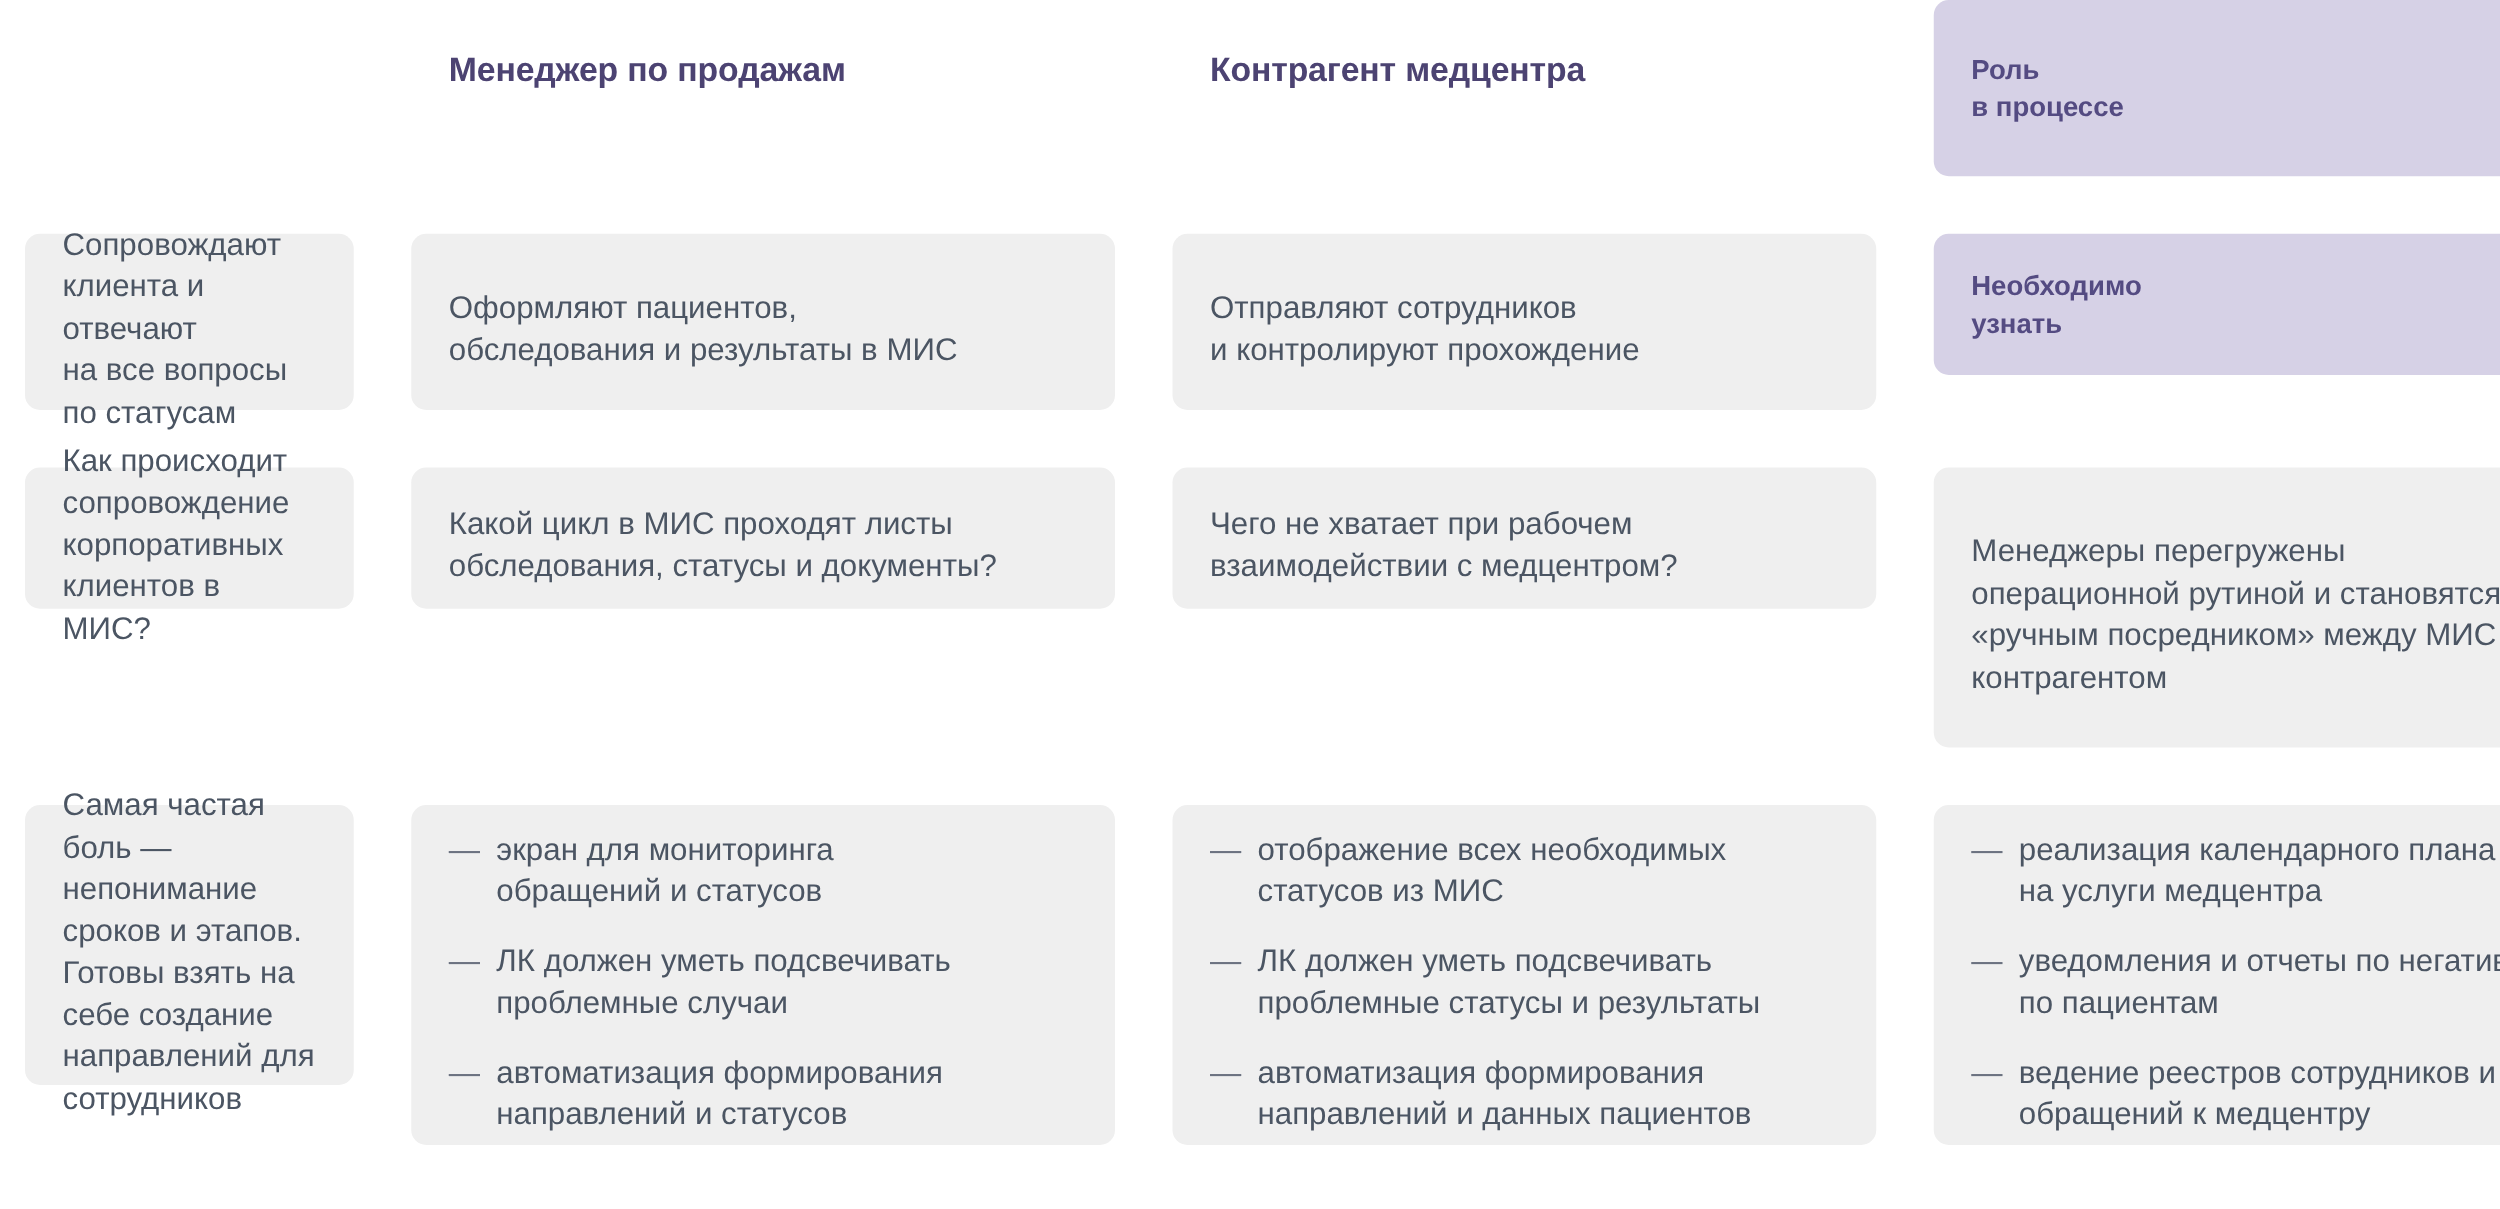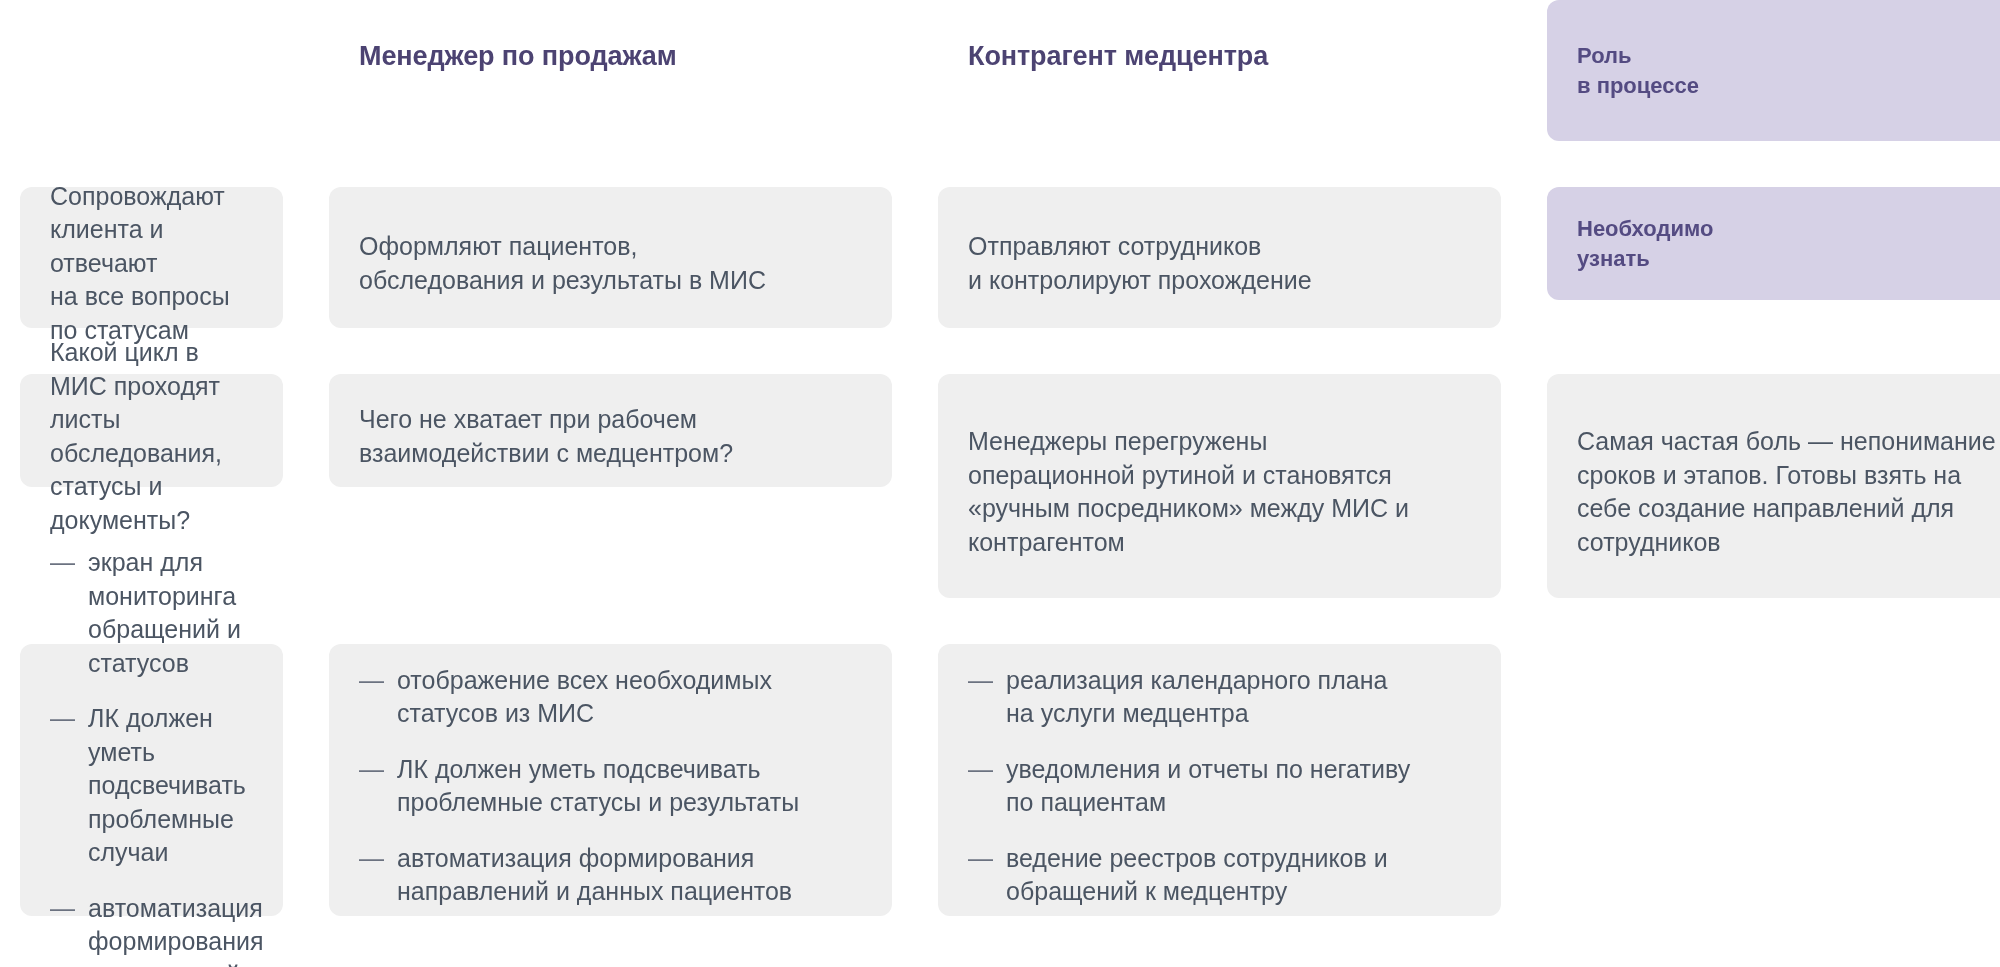--- a/index.html
+++ b/index.html
@@ -125,20 +125,23 @@
     </div>
     <div class="content-card r1">
       <p>Оформляют пациентов,<br>обследования и результаты в МИС</p>
     </div>
     <div class="content-card r1">
       <p>Отправляют сотрудников<br>и контролируют прохождение</p>
     </div>
 
     <div class="label-card r2">Необходимо<br>узнать</div>
     <div class="content-card r2">
+      <p>Как происходит сопровождение<br>корпоративных клиентов в МИС?</p>
+    </div>
+    <div class="content-card r2">
       <p>Какой цикл в МИС проходят листы<br>обследования, статусы и документы?</p>
     </div>
     <div class="content-card r2">
       <p>Чего не хватает при рабочем<br>взаимодействии с медцентром?</p>
     </div>
 
     <div class="content-card r3">
       <p>Менеджеры перегружены<br>операционной рутиной и становятся<br>«ручным посредником» между МИС и<br>контрагентом</p>
     </div>
     <div class="content-card r3">

